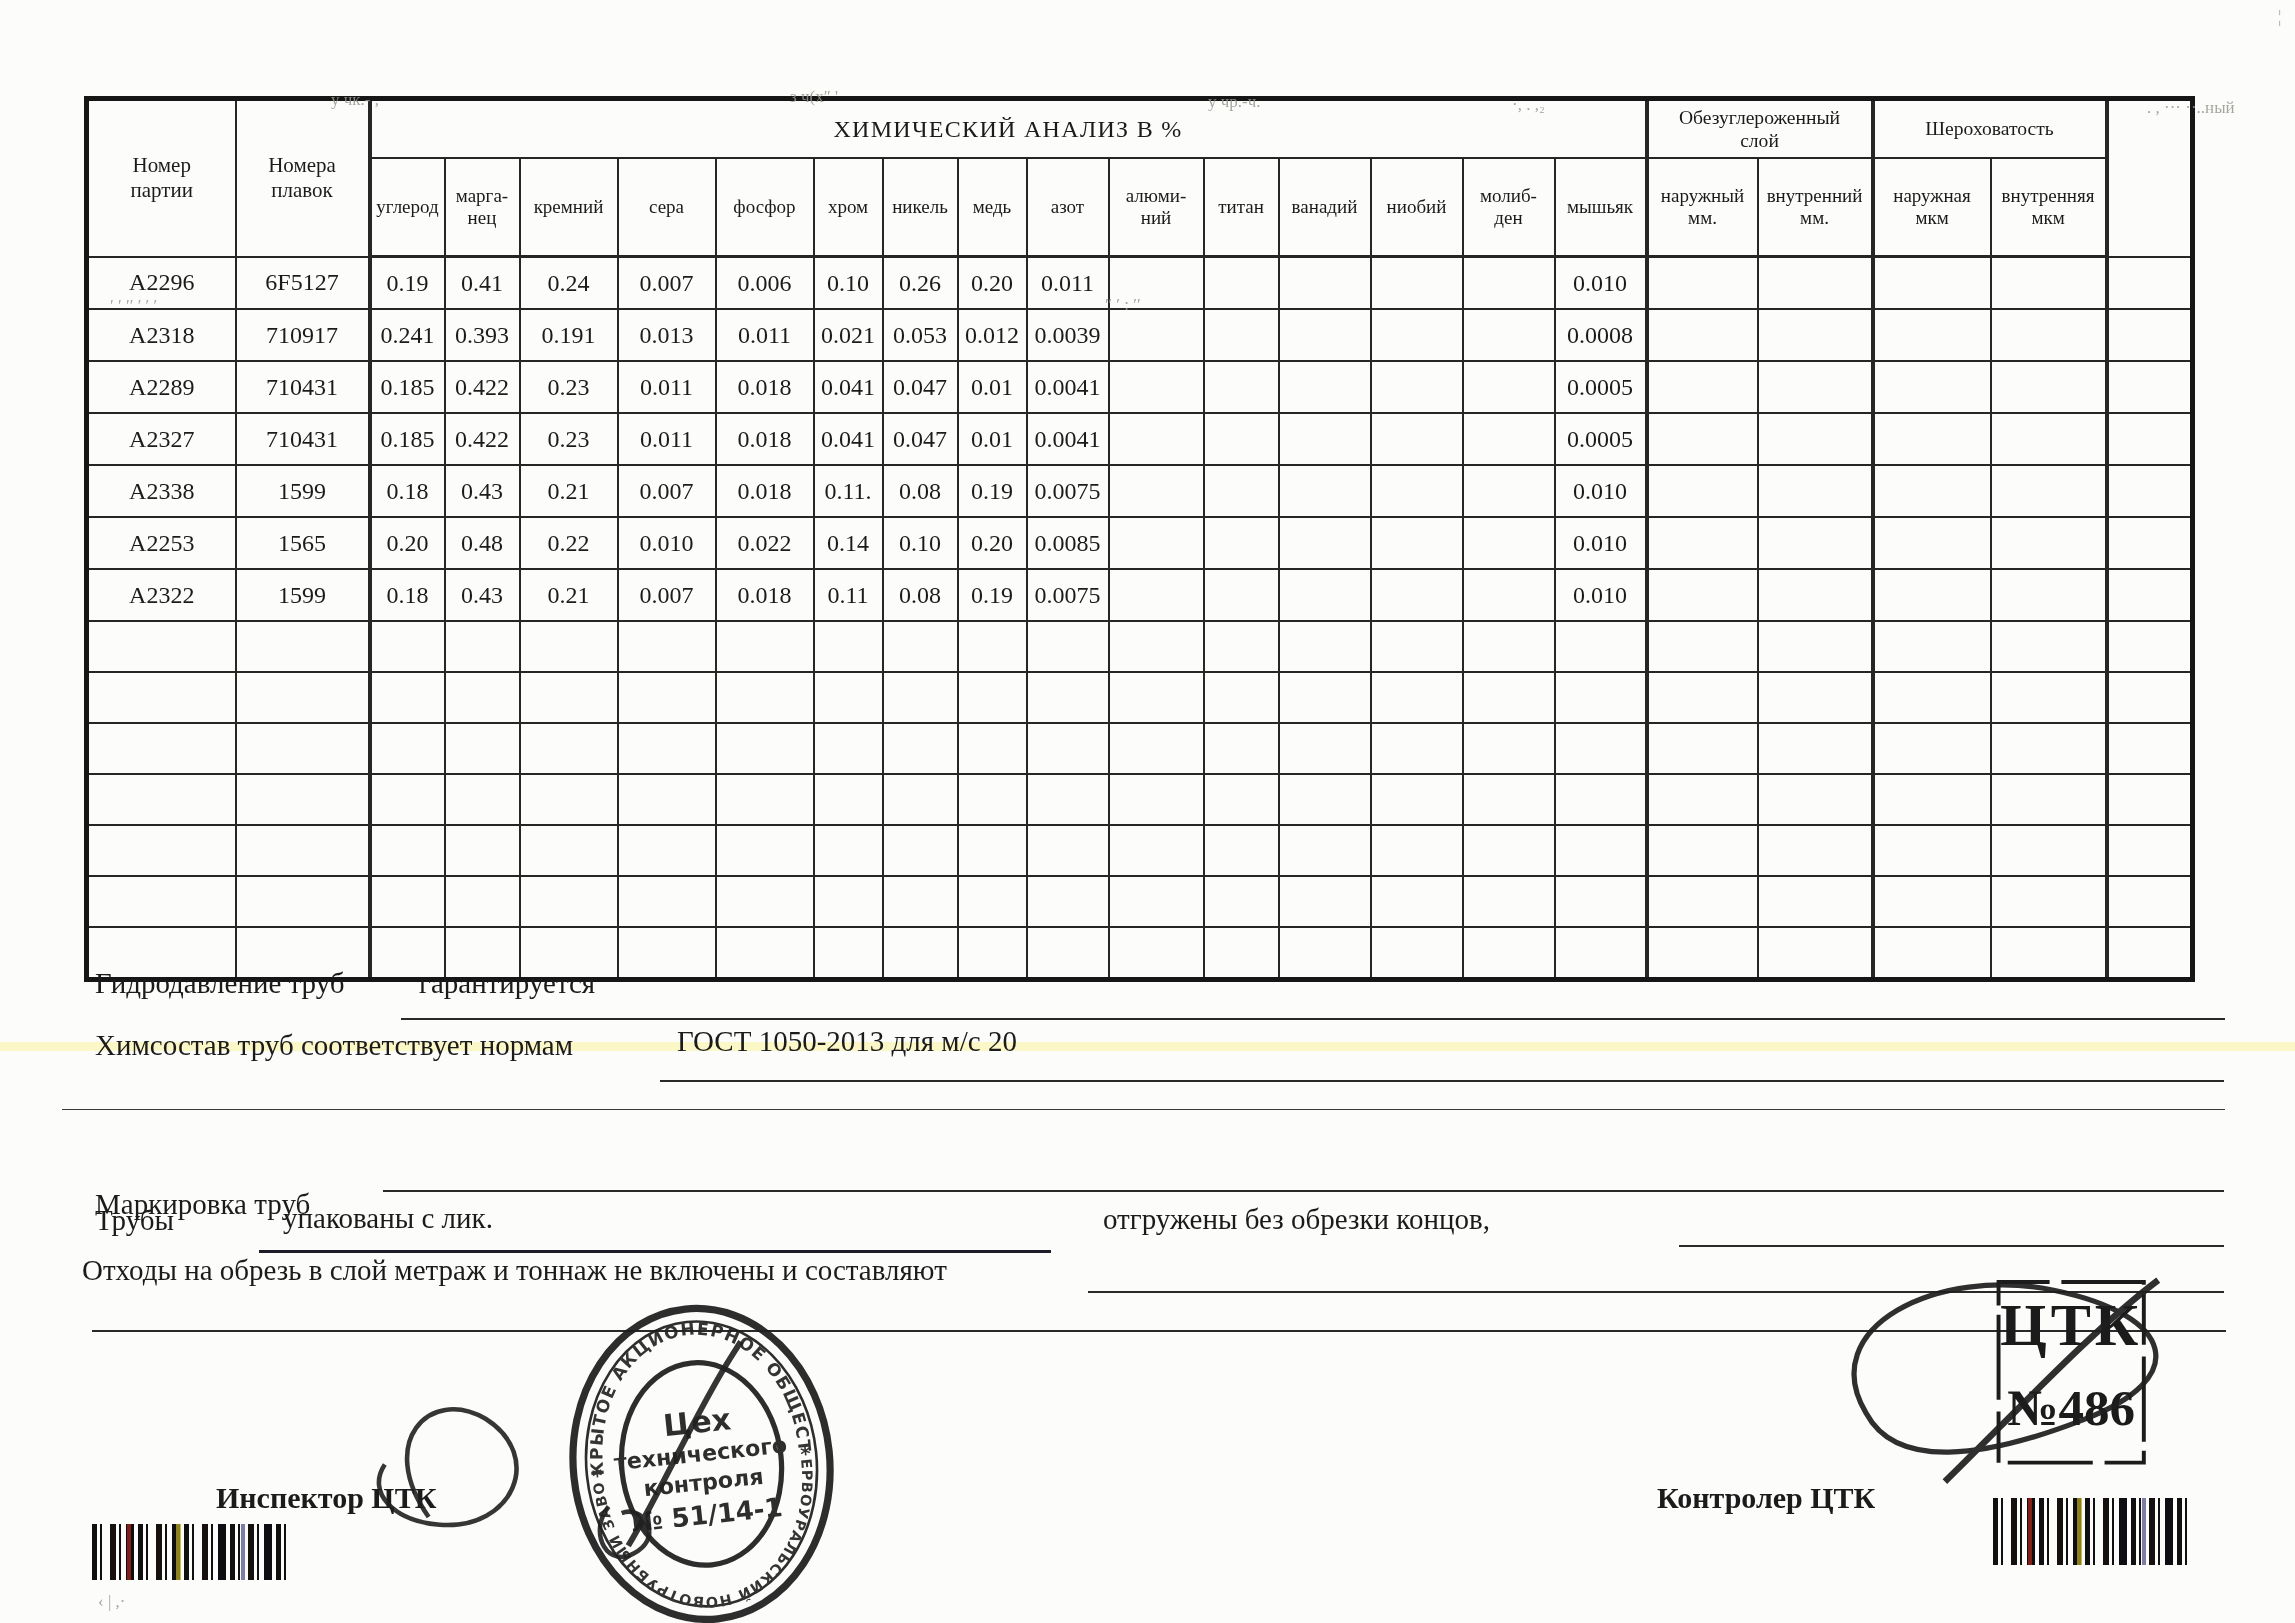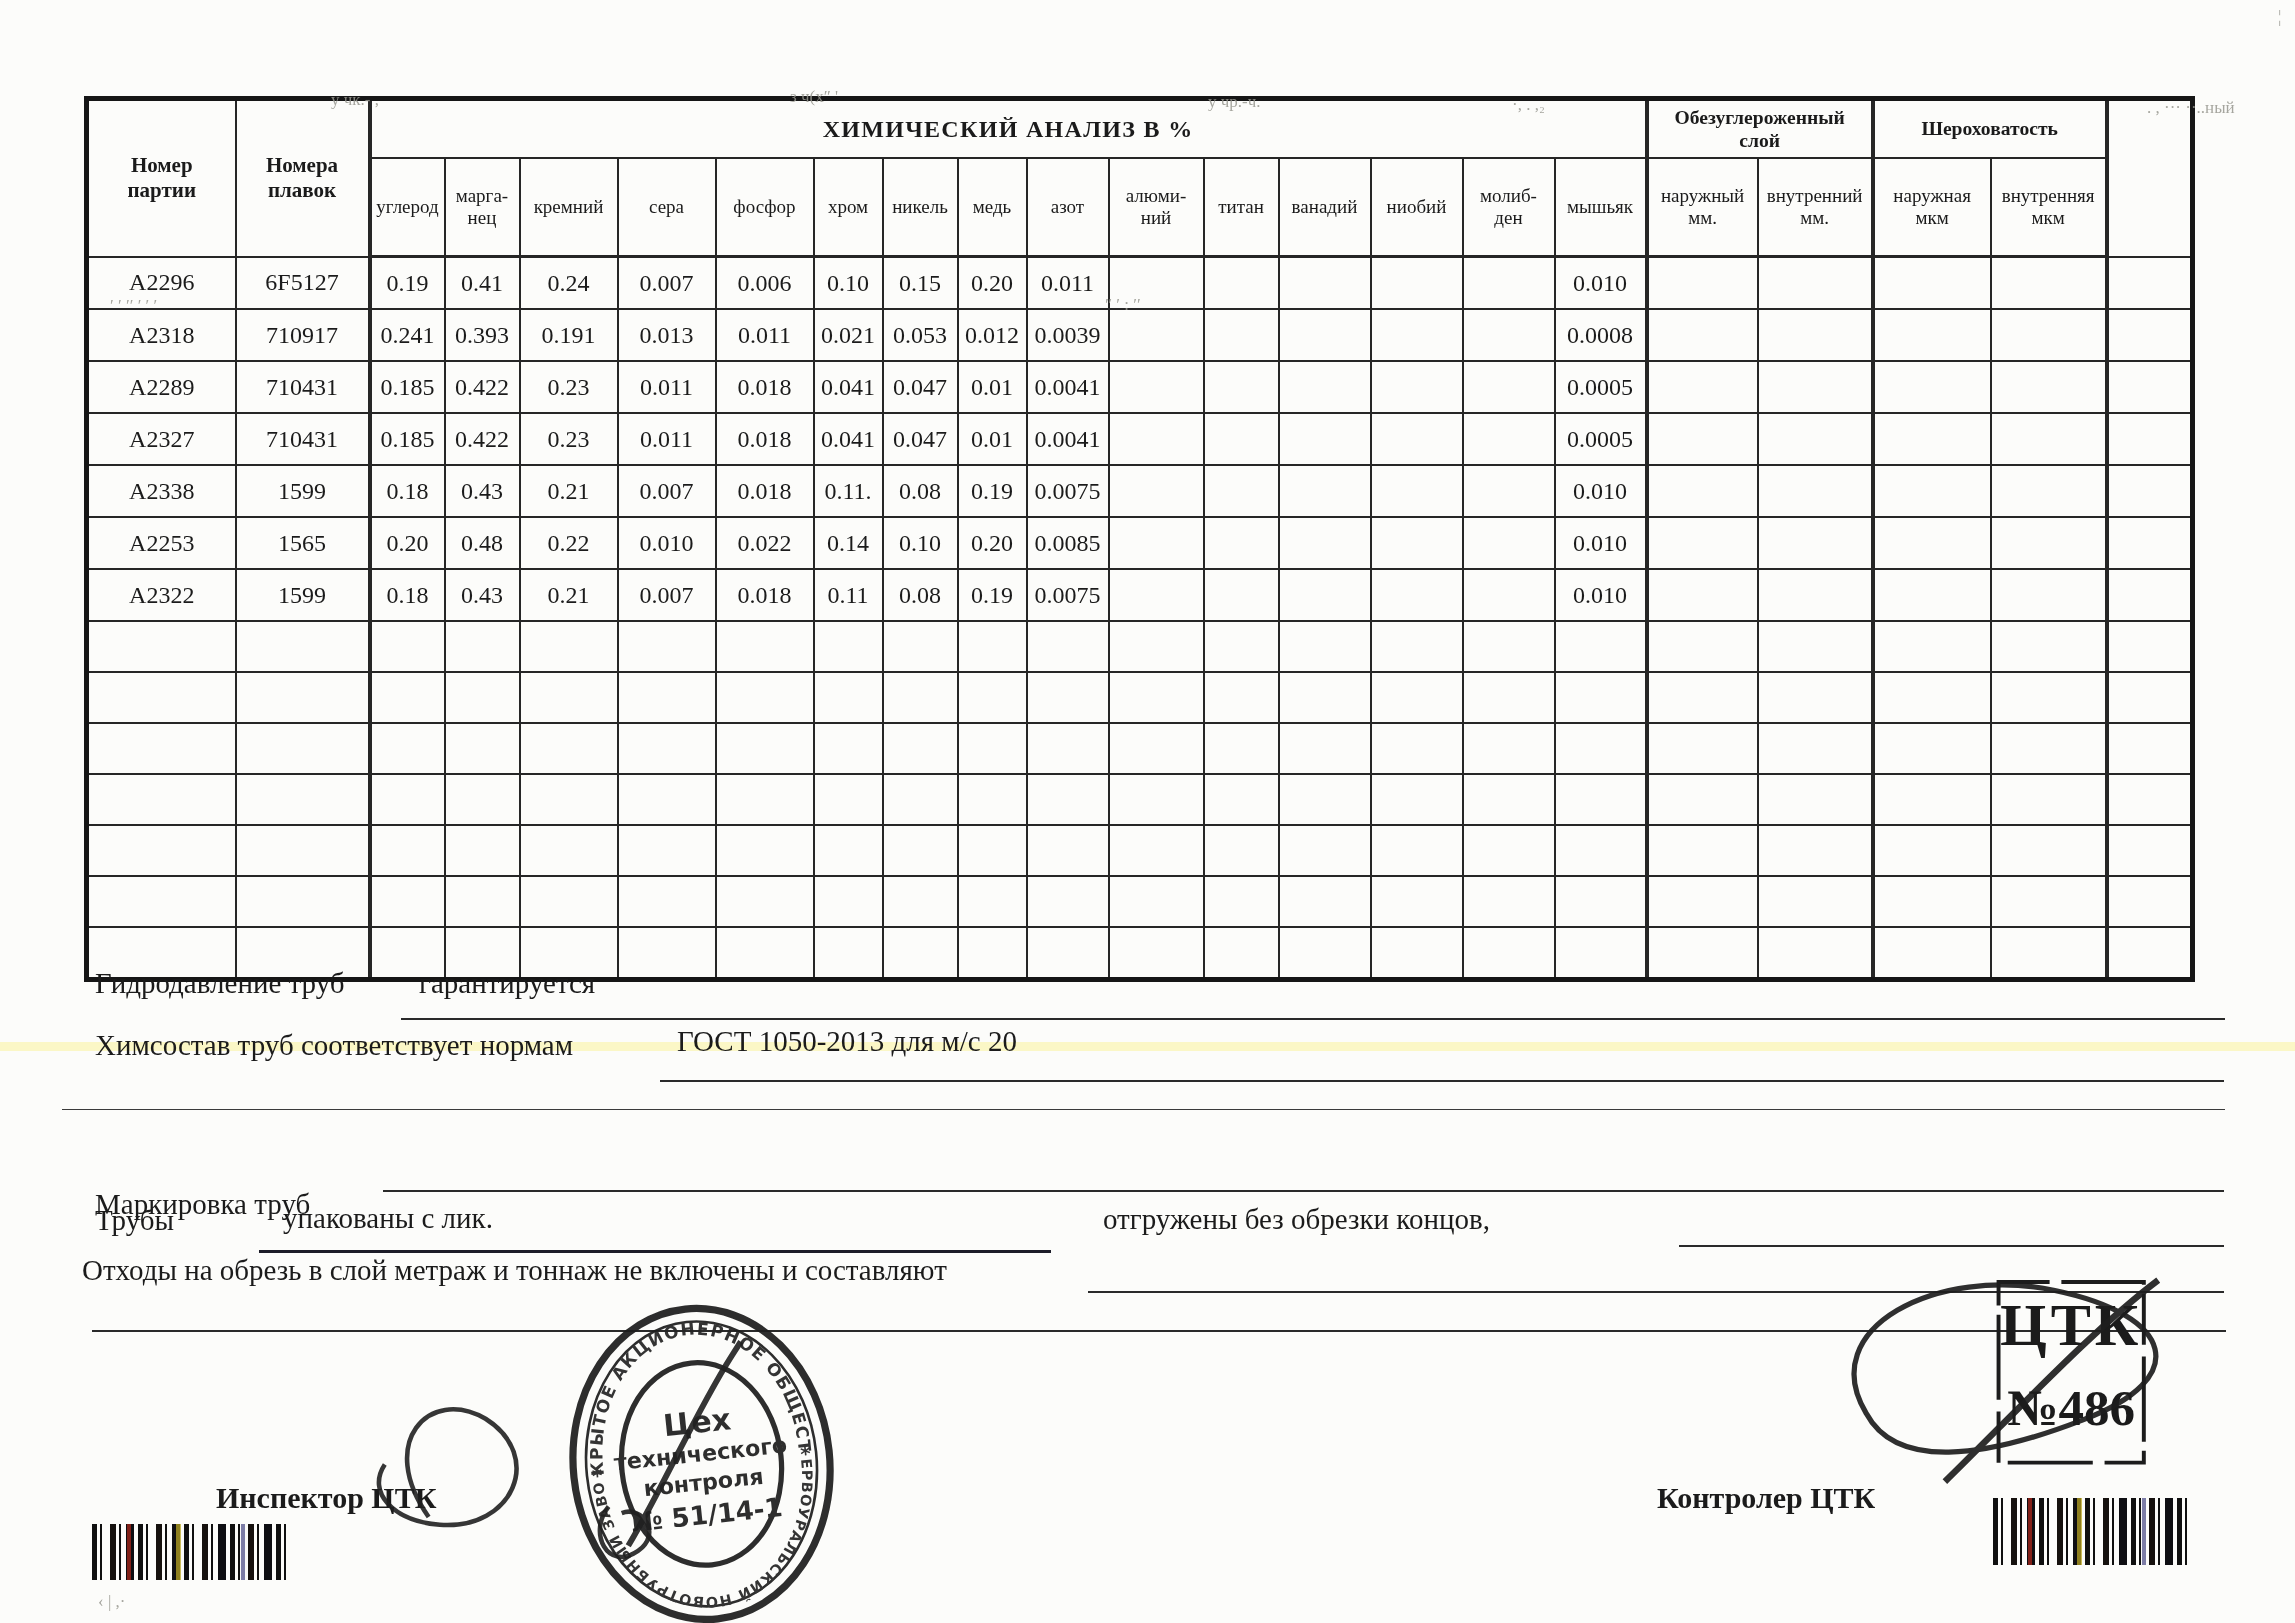--- a/index.html
+++ b/index.html
@@ -4,21 +4,21 @@
 <style>
   html,body{margin:0;padding:0;background:#e8e8e4;}
   .page{position:relative;width:2295px;height:1623px;background:#fcfcfa;overflow:hidden;
         font-family:"Liberation Serif",serif;color:#1b1b1b;}
   
   #doc-table{position:absolute;left:84px;top:96px;width:2104px;border-collapse:collapse;
              table-layout:fixed;border:5.2px solid #161616;}
   #doc-table th,#doc-table td{border:2px solid #262626;text-align:center;vertical-align:middle;
              padding:0 1.3px;overflow:hidden;}
   #doc-table th{font-weight:normal;white-space:pre-line;line-height:1.18;font-size:19.6px;}
-  #doc-table thead tr:first-child th{height:56px;font-weight:bold;}
+  #doc-table thead tr:first-child th{height:56px;}
   #doc-table thead tr:nth-child(2) th{height:96px;font-size:19px;border-bottom-width:3.9px;}
   #doc-table .hd2{font-size:21px;}
   #doc-table .grp{font-size:19.6px;}
   #doc-table .grp.chem{font-size:24px;letter-spacing:1.3px;}
   #doc-table .bl{border-left-width:4.6px !important;}
   #doc-table .data-row td{height:50px;font-size:24px;}
   #doc-table .empty-row td{height:49px;}
   
   .abs{position:absolute;}
   .lbl{font-size:29px;white-space:nowrap;}
@@ -118,21 +118,21 @@
       <tbody>
         <tr class="data-row">
           <td class="">А2296</td>
           <td class="">6F5127</td>
           <td class="bl">0.19</td>
           <td class="">0.41</td>
           <td class="">0.24</td>
           <td class="">0.007</td>
           <td class="">0.006</td>
           <td class="">0.10</td>
-          <td class="">0.15</td>
+          <td class="">0.26</td>
           <td class="">0.20</td>
           <td class="">0.011</td>
           <td class=""></td>
           <td class=""></td>
           <td class=""></td>
           <td class=""></td>
           <td class=""></td>
           <td class="">0.010</td>
           <td class="bl"></td>
           <td class=""></td>

